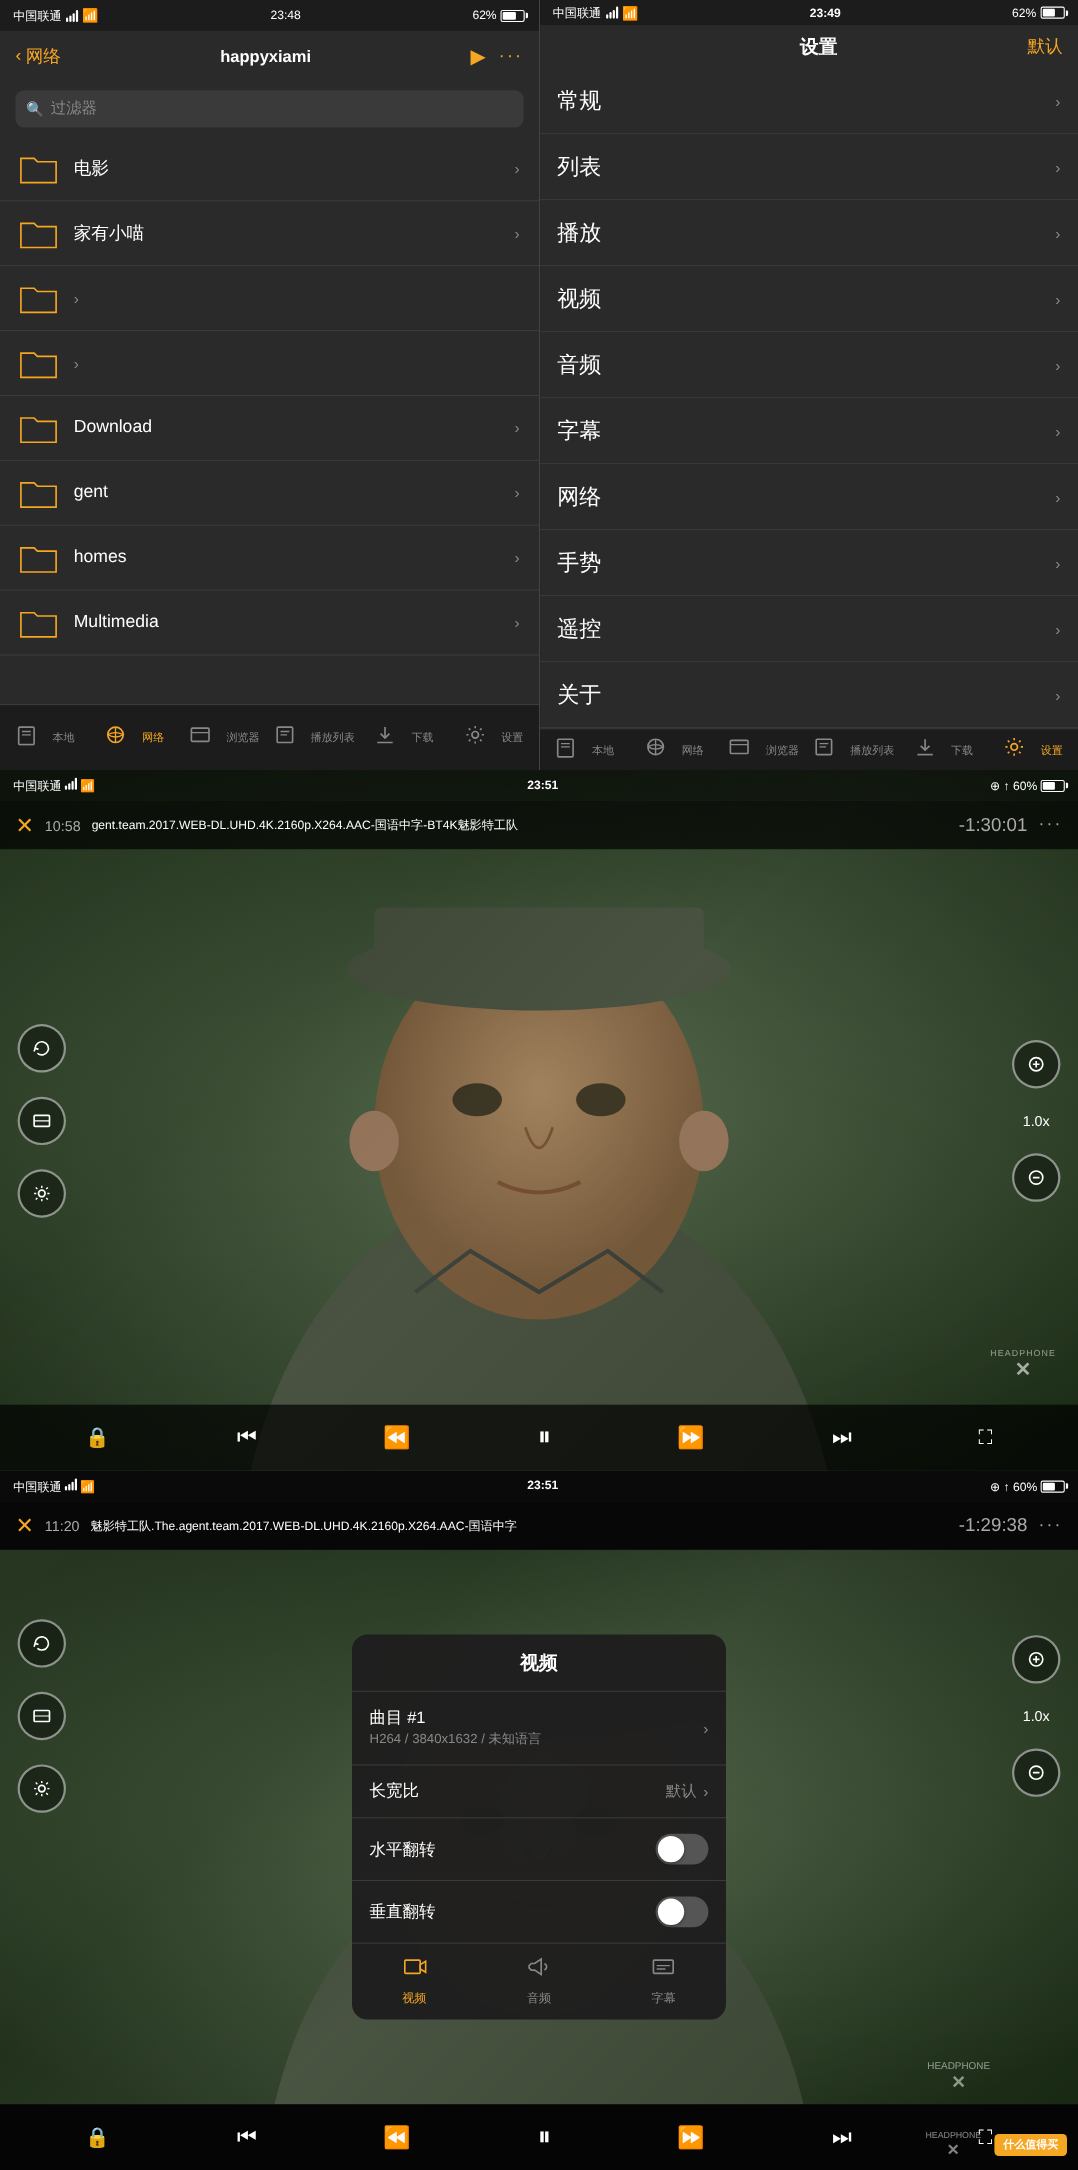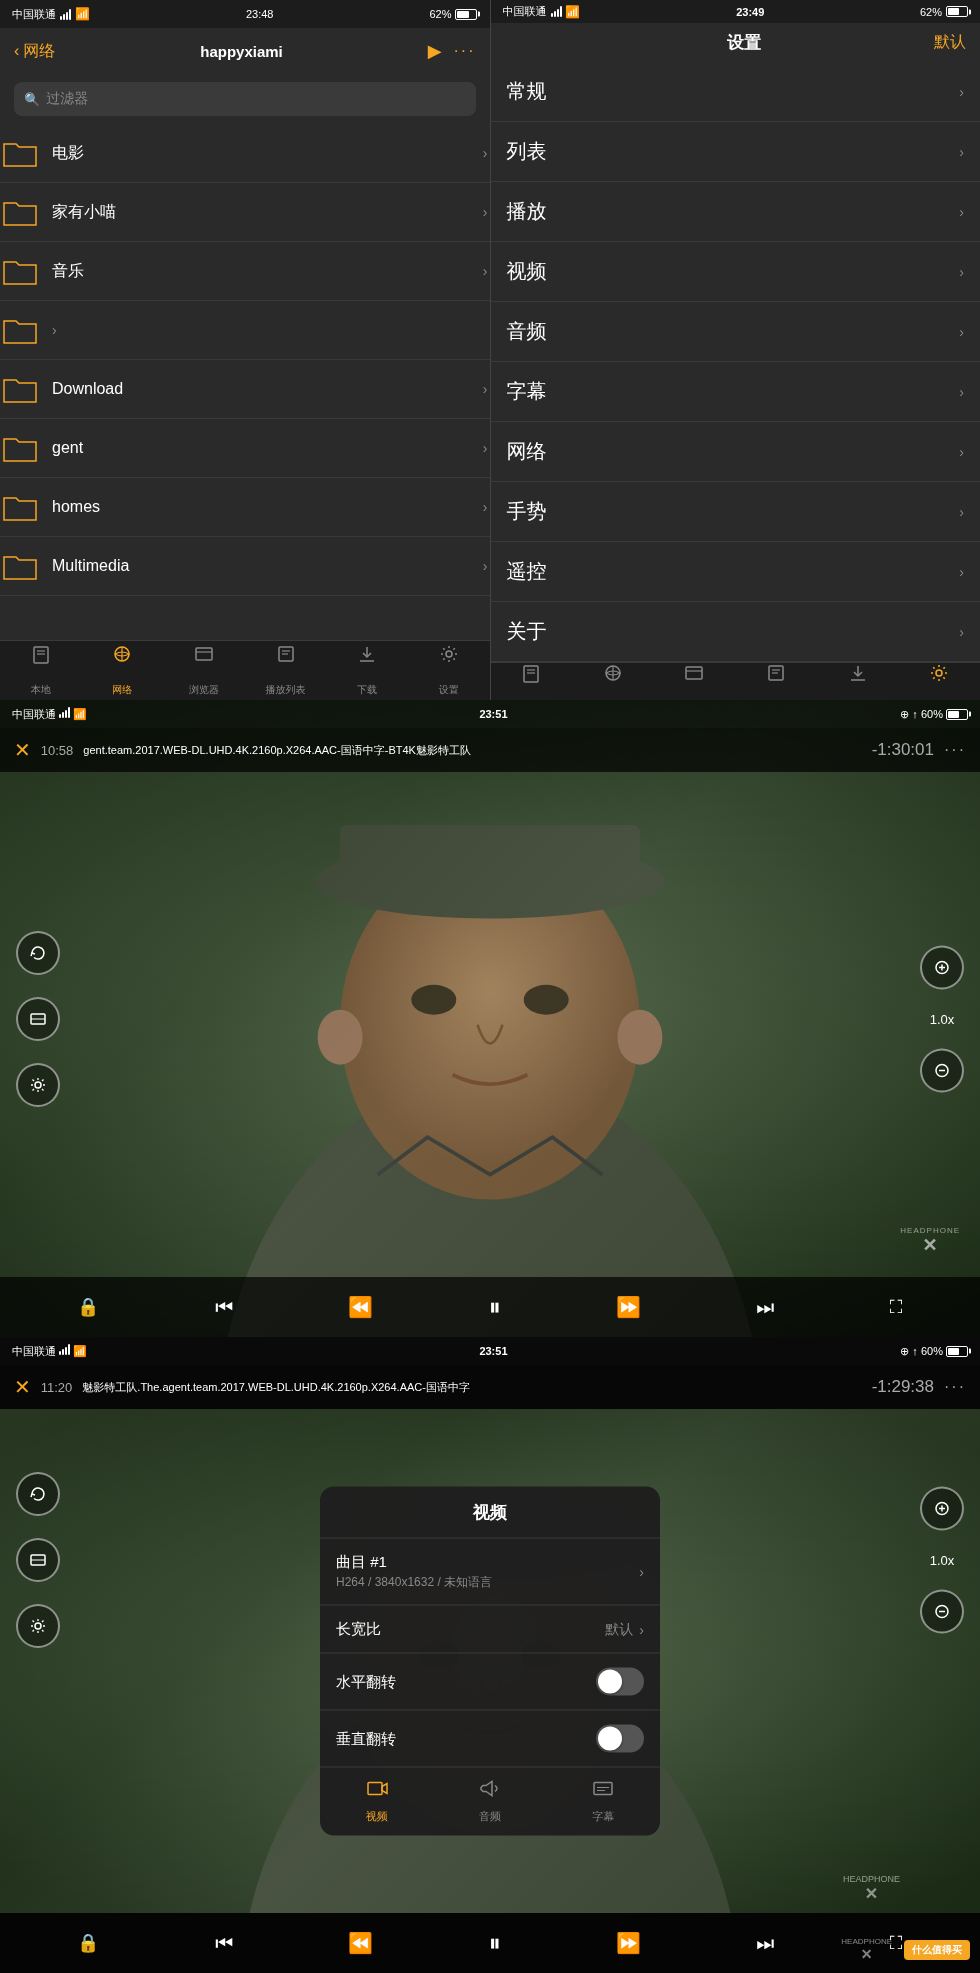--- a/index.html
+++ b/index.html
@@ -122,21 +122,21 @@
       height: 34px;
     }
     .search-icon { color: #888; font-size: 13px; }
     .search-placeholder { color: #888; font-size: 14px; }
 
     
     .file-list { flex: 1; overflow-y: auto; }
     .file-item {
       display: flex;
       align-items: center;
-      padding: 14px 2px;
+      padding: 14px 17px;
       border-bottom: 1px solid #3a3a3a;
       gap: 14px;
     }
     .folder-icon {
       width: 36px;
       height: 30px;
       position: relative;
     }
     .folder-icon svg { width: 36px; height: 30px; }
     .file-name { flex: 1; color: #fff; font-size: 16px; }
@@ -157,21 +157,21 @@
     
     .tab-bar {
       display: flex;
       background: #1c1c1c;
       border-top: 1px solid #3a3a3a;
       height: 60px;
     }
     .tab-item {
       flex: 1;
       display: flex;
-      flex-direction: column;
+      flex-direction: row;
       align-items: center;
       justify-content: center;
       gap: 14px;
     }
     .tab-icon { font-size: 20px; color: #888; }
     .tab-label { font-size: 10px; color: #888; }
     .tab-item.active .tab-icon { color: #f5a623; }
     .tab-item.active .tab-label { color: #f5a623; }
 
     
@@ -546,21 +546,20 @@
         </div>
         <span class="file-name">家有小喵</span>
         <span class="file-chevron">›</span>
       </div>
       <div class="file-item">
         <div class="folder-icon">
           <svg viewBox="0 0 36 30" fill="none">
             <path d="M2 6h12l3 3h17v19H2z" stroke="#f5a623" stroke-width="1.5" fill="none"></path>
           </svg>
         </div>
-        <span class="file-name">音乐</span>
         <span class="file-chevron">›</span>
       </div>
       <div class="file-item">
         <div class="folder-icon">
           <svg viewBox="0 0 36 30" fill="none">
             <path d="M2 6h12l3 3h17v19H2z" stroke="#f5a623" stroke-width="1.5" fill="none"></path>
           </svg>
         </div>
         <span class="file-chevron">›</span>
       </div>

